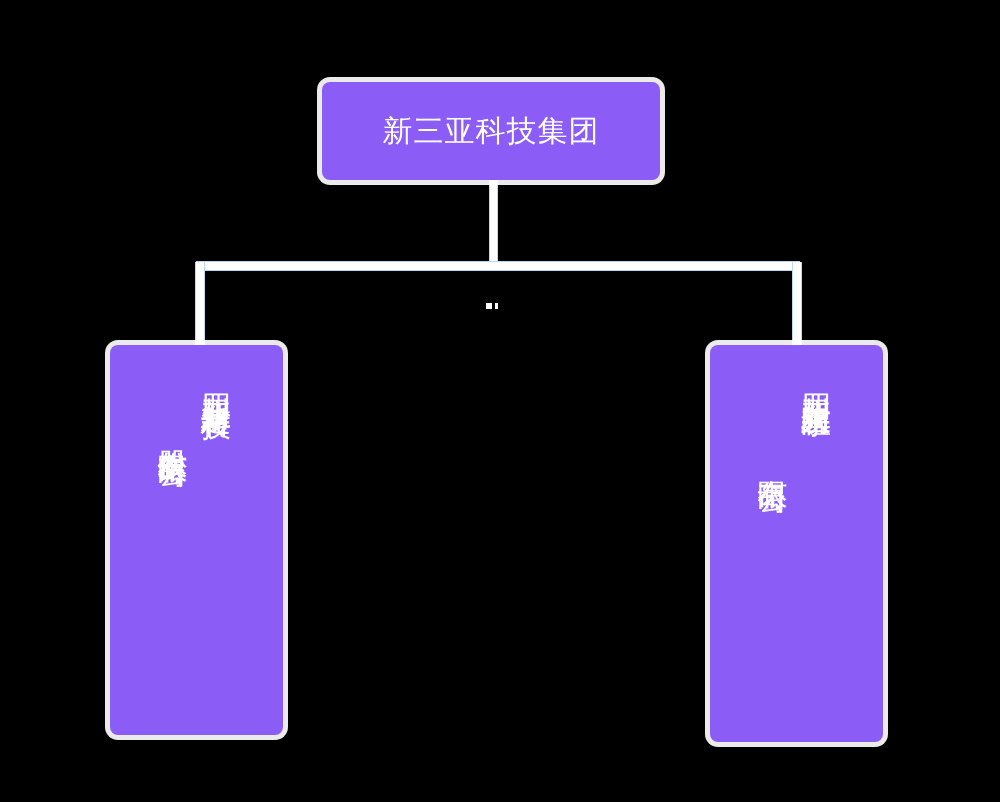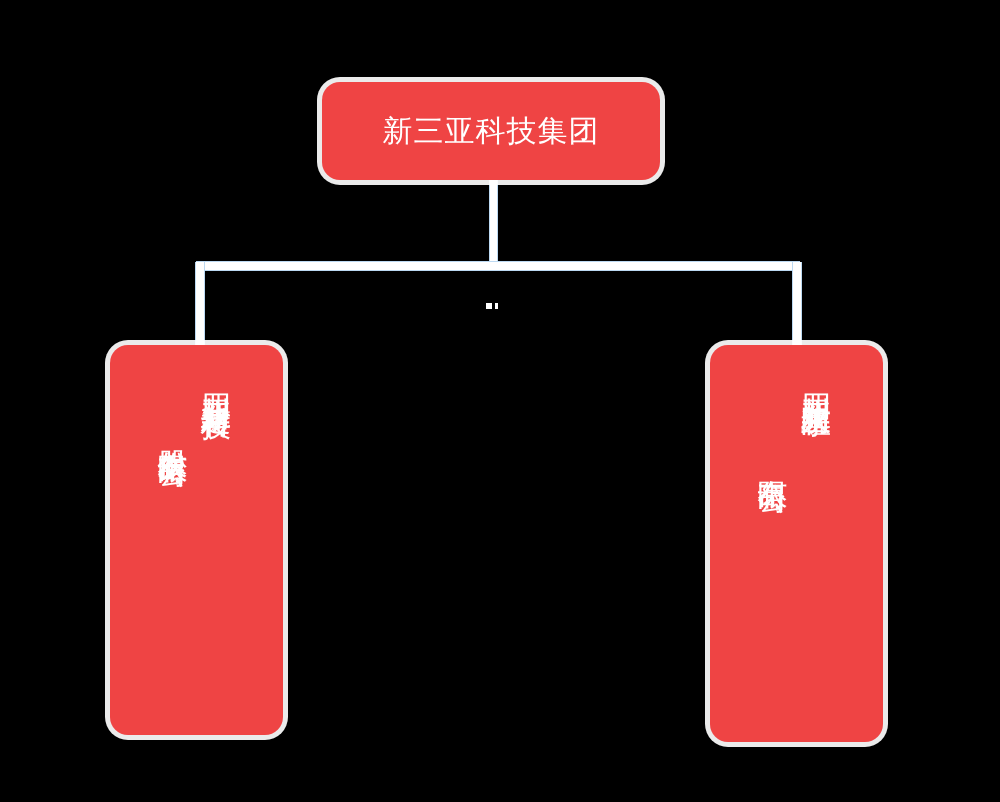--- a/index.html
+++ b/index.html
@@ -38,22 +38,22 @@
 
   
   .artifact {
     position: absolute;
     background: #ffffff;
   }
 
   
   .node {
     position: absolute;
-    background: #ef4444;
-    border-radius: 18px;
+    background: #8b5cf6;
+    border-radius: 8px;
     box-sizing: border-box;
     
     box-shadow: 0 0 0 5px rgba(255,255,255,0.92);
     color: #ffffff;
   }
 
   .node-root {
     left: 322px;
     top: 82px;
     width: 338px;

